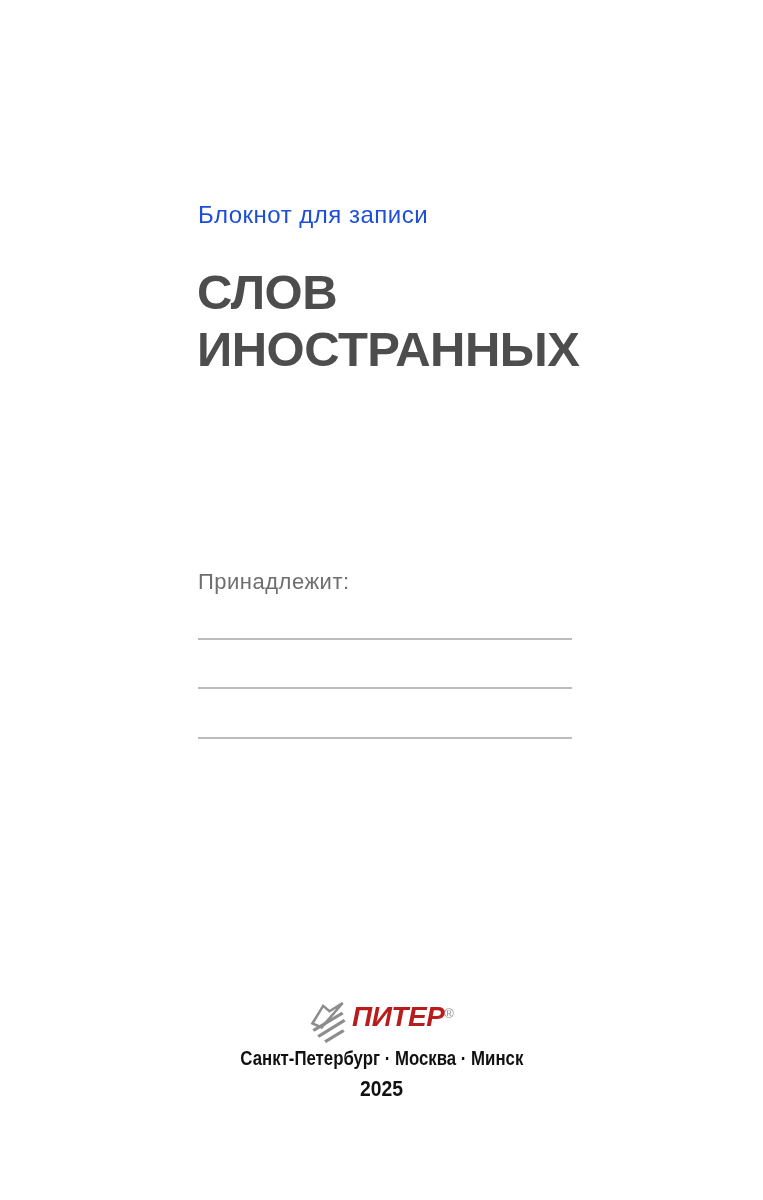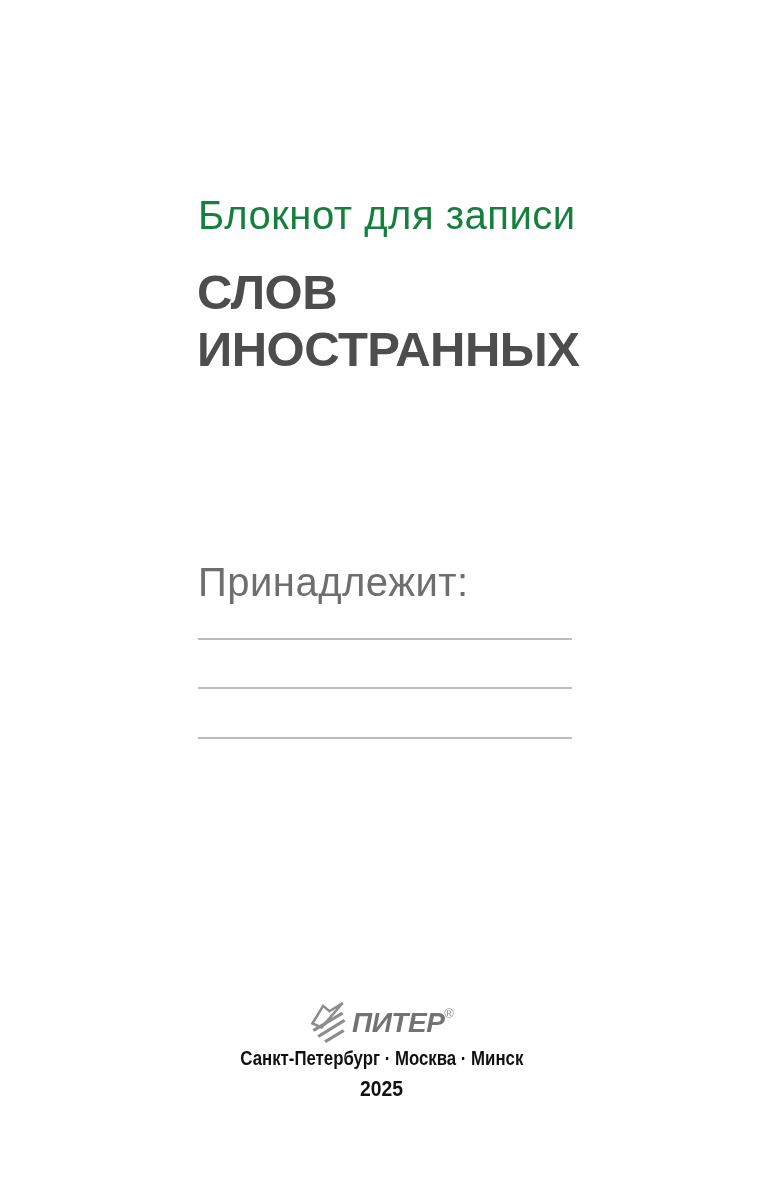--- a/index.html
+++ b/index.html
@@ -12,41 +12,41 @@
     width: 763px;
     height: 1200px;
     background: #ffffff;
     font-family: "Liberation Sans", sans-serif;
     overflow: hidden;
   }
   .subtitle {
     position: absolute;
     left: 198px;
     top: 195px;
-    font-size: 40px;
+    font-size: 24px;
     line-height: 40px;
     font-weight: 400;
-    color: #15803d;
+    color: #1d4ed8;
     letter-spacing: 0.5px;
   }
   .title {
     position: absolute;
     left: 197px;
     top: 264px;
     font-size: 49px;
     line-height: 57px;
     font-weight: 700;
     color: #4d4d4d;
     letter-spacing: -0.5px;
   }
   .belongs {
     position: absolute;
     left: 198px;
     top: 564px;
-    font-size: 40px;
+    font-size: 22px;
     line-height: 36px;
     font-weight: 400;
     color: #6e6e6e;
     letter-spacing: 0.5px;
   }
   .rule {
     position: absolute;
     left: 198px;
     width: 374px;
     height: 0;
@@ -69,26 +69,25 @@
     display: flex;
     align-items: flex-start;
   }
   .logo-mark {
     width: 40px;
     height: 42px;
     margin-right: 3px;
   }
   .logo-name {
     display: inline-block;
-    margin-top: 6px;
     font-size: 28px;
     line-height: 32px;
     font-weight: 700;
     font-style: italic;
-    color: #737373;
+    color: #b91c1c;
     letter-spacing: -0.5px;
   }
   .reg-mark {
     display: inline-block;
     margin-top: 6px;
     font-size: 13px;
     line-height: 14px;
     color: #8d8d8d;
   }
   .cities {

